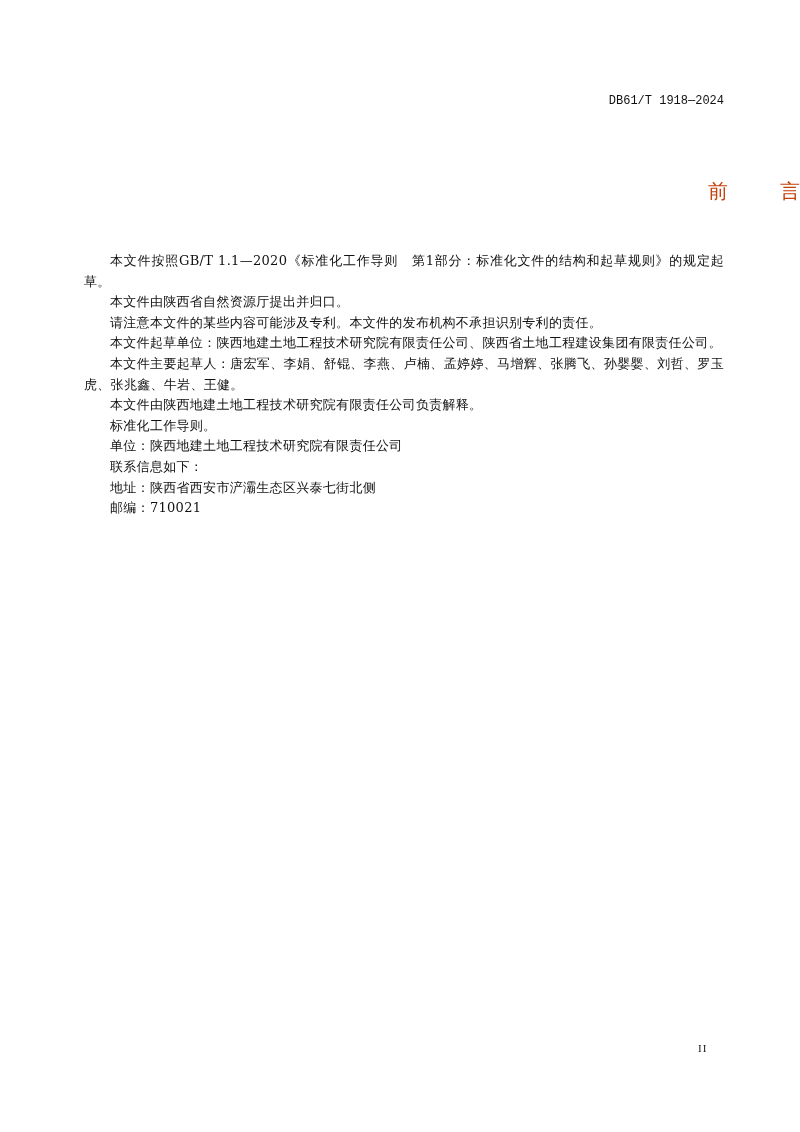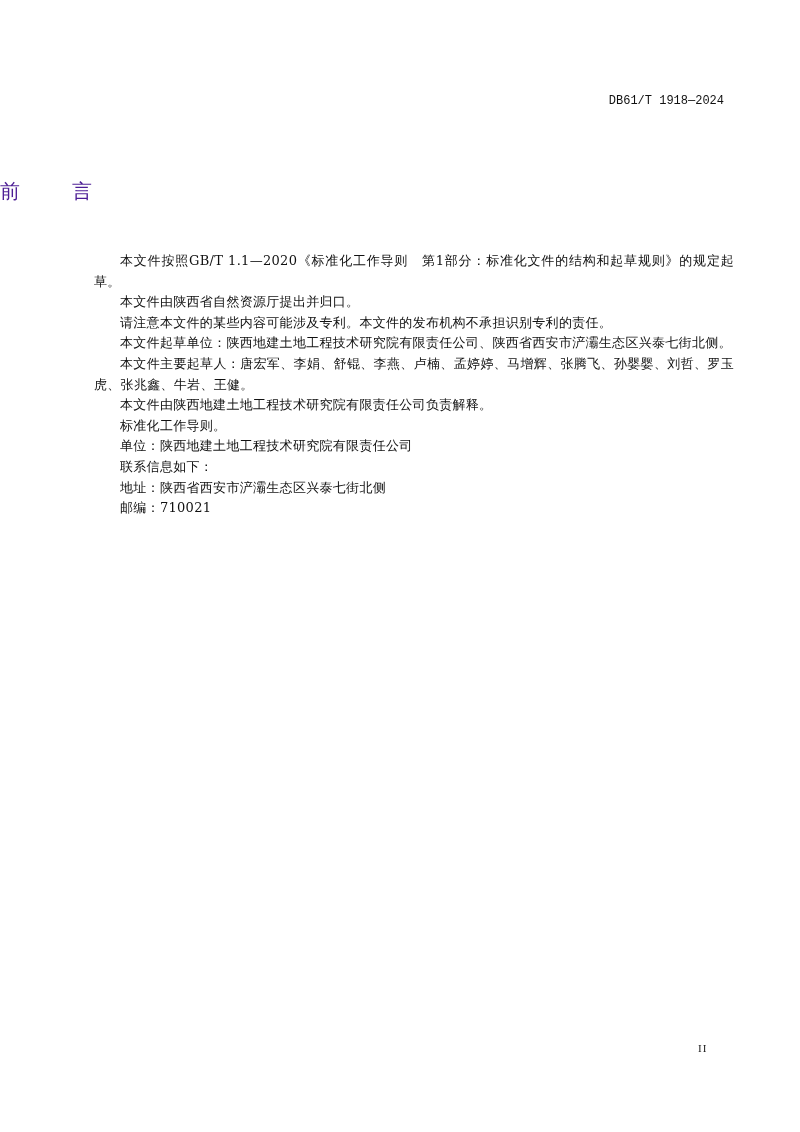--- a/index.html
+++ b/index.html
@@ -22,39 +22,38 @@
       font-family: Liberation Mono, monospace;
       font-size: 12px;
       letter-spacing: 0px;
       color: #111;
     }
     .title {
       position: absolute;
       top: 178px;
       left: 0;
       width: 800px;
-      text-align: left;
+      text-align: right;
       font-family: "DejaVu Sans", "Liberation Sans", sans-serif;
       font-size: 20px;
       letter-spacing: 0;
-      color: #4c1d95;
+      color: #c2410c;
     }
     .title span.gap {
       display: inline-block;
       width: 52px;
     }
     .body-text {
       position: absolute;
       top: 251px;
       left: 84px;
       width: 640px;
       font-size: 13px;
       line-height: 20.6px;
       letter-spacing: 0.3px;
-      margin-left: 10px;
     }
     .para {
       margin: 0;
       text-indent: 26px;
       text-align: justify;
     }
     .page-number {
       position: absolute;
       top: 1042px;
       left: 698px;
@@ -70,21 +69,21 @@
 <div class="doc-code">DB61/T 1918—2024</div>
 
 <div class="title">
   <span>前</span><span class="gap"></span><span>言</span>
 </div>
 
 <div class="body-text">
   <p class="para">本文件按照GB/T 1.1—2020《标准化工作导则　第1部分：标准化文件的结构和起草规则》的规定起草。</p>
   <p class="para">本文件由陕西省自然资源厅提出并归口。</p>
   <p class="para">请注意本文件的某些内容可能涉及专利。本文件的发布机构不承担识别专利的责任。</p>
-  <p class="para">本文件起草单位：陕西地建土地工程技术研究院有限责任公司、陕西省西安市浐灞生态区兴泰七街北侧。</p>
+  <p class="para">本文件起草单位：陕西地建土地工程技术研究院有限责任公司、陕西省土地工程建设集团有限责任公司。</p>
   <p class="para">本文件主要起草人：唐宏军、李娟、舒锟、李燕、卢楠、孟婷婷、马增辉、张腾飞、孙婴婴、刘哲、罗玉虎、张兆鑫、牛岩、王健。</p>
   <p class="para">本文件由陕西地建土地工程技术研究院有限责任公司负责解释。</p>
   <p class="para">标准化工作导则。</p>
   <p class="para">单位：陕西地建土地工程技术研究院有限责任公司</p>
   <p class="para">联系信息如下：</p>
   <p class="para">地址：陕西省西安市浐灞生态区兴泰七街北侧</p>
   <p class="para">邮编：710021</p>
 </div>
 
 <div class="page-number">II</div>

